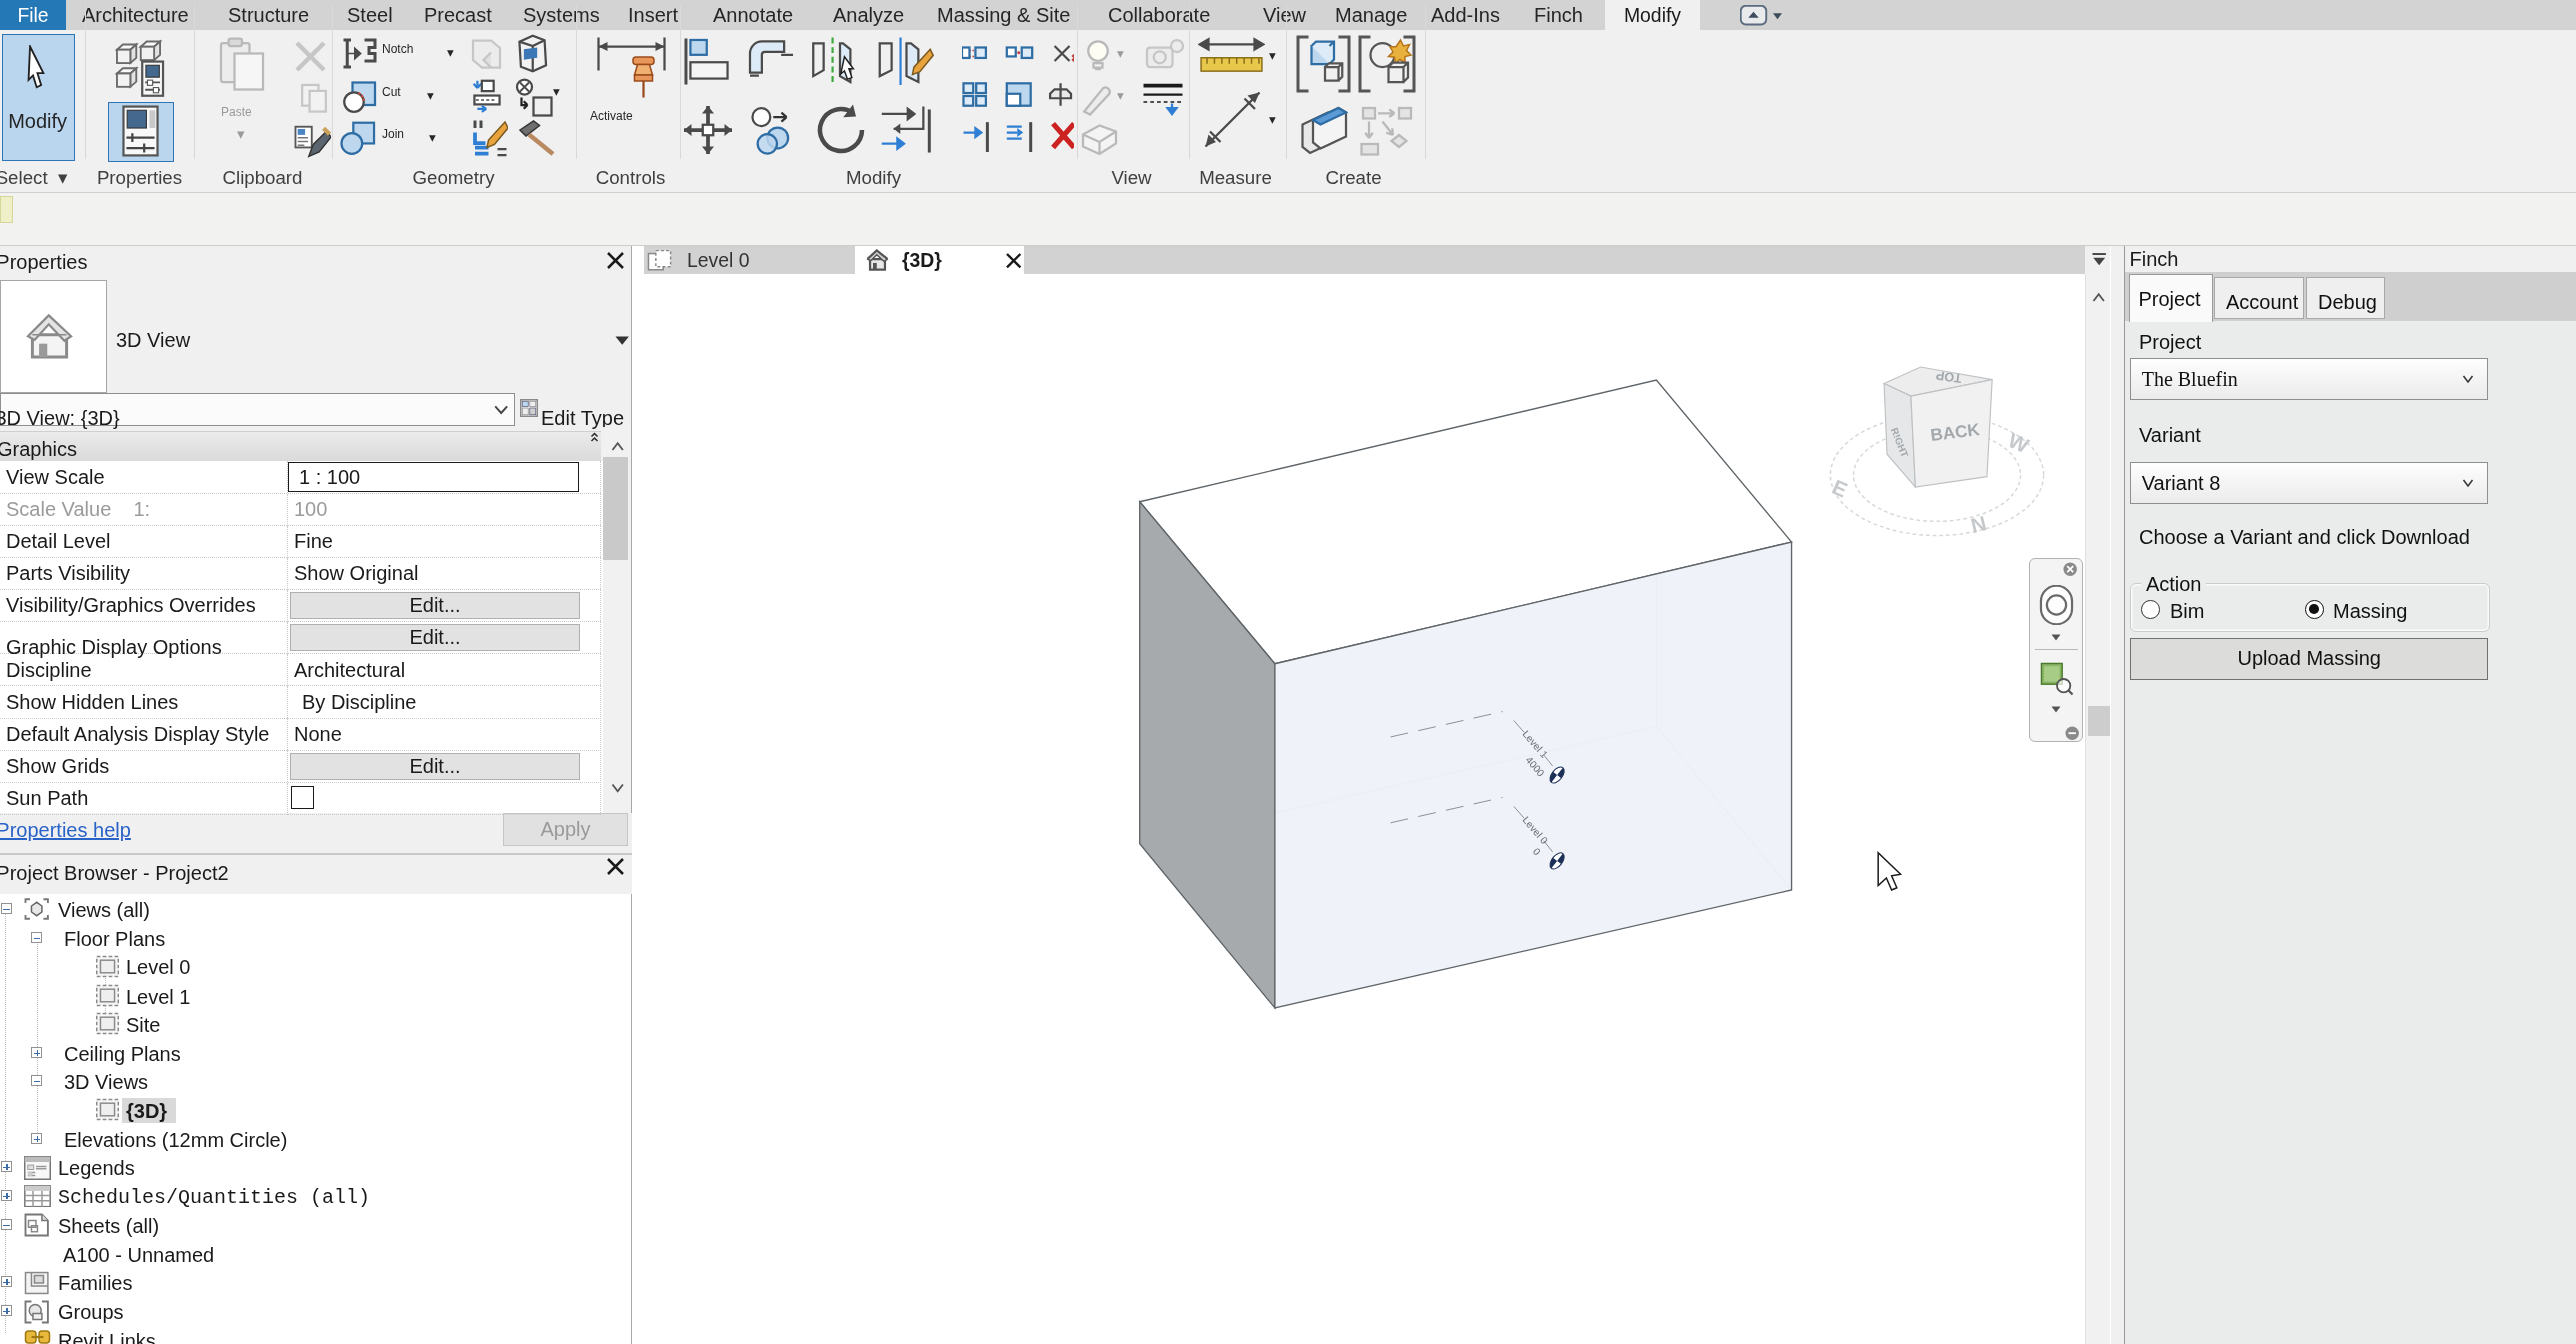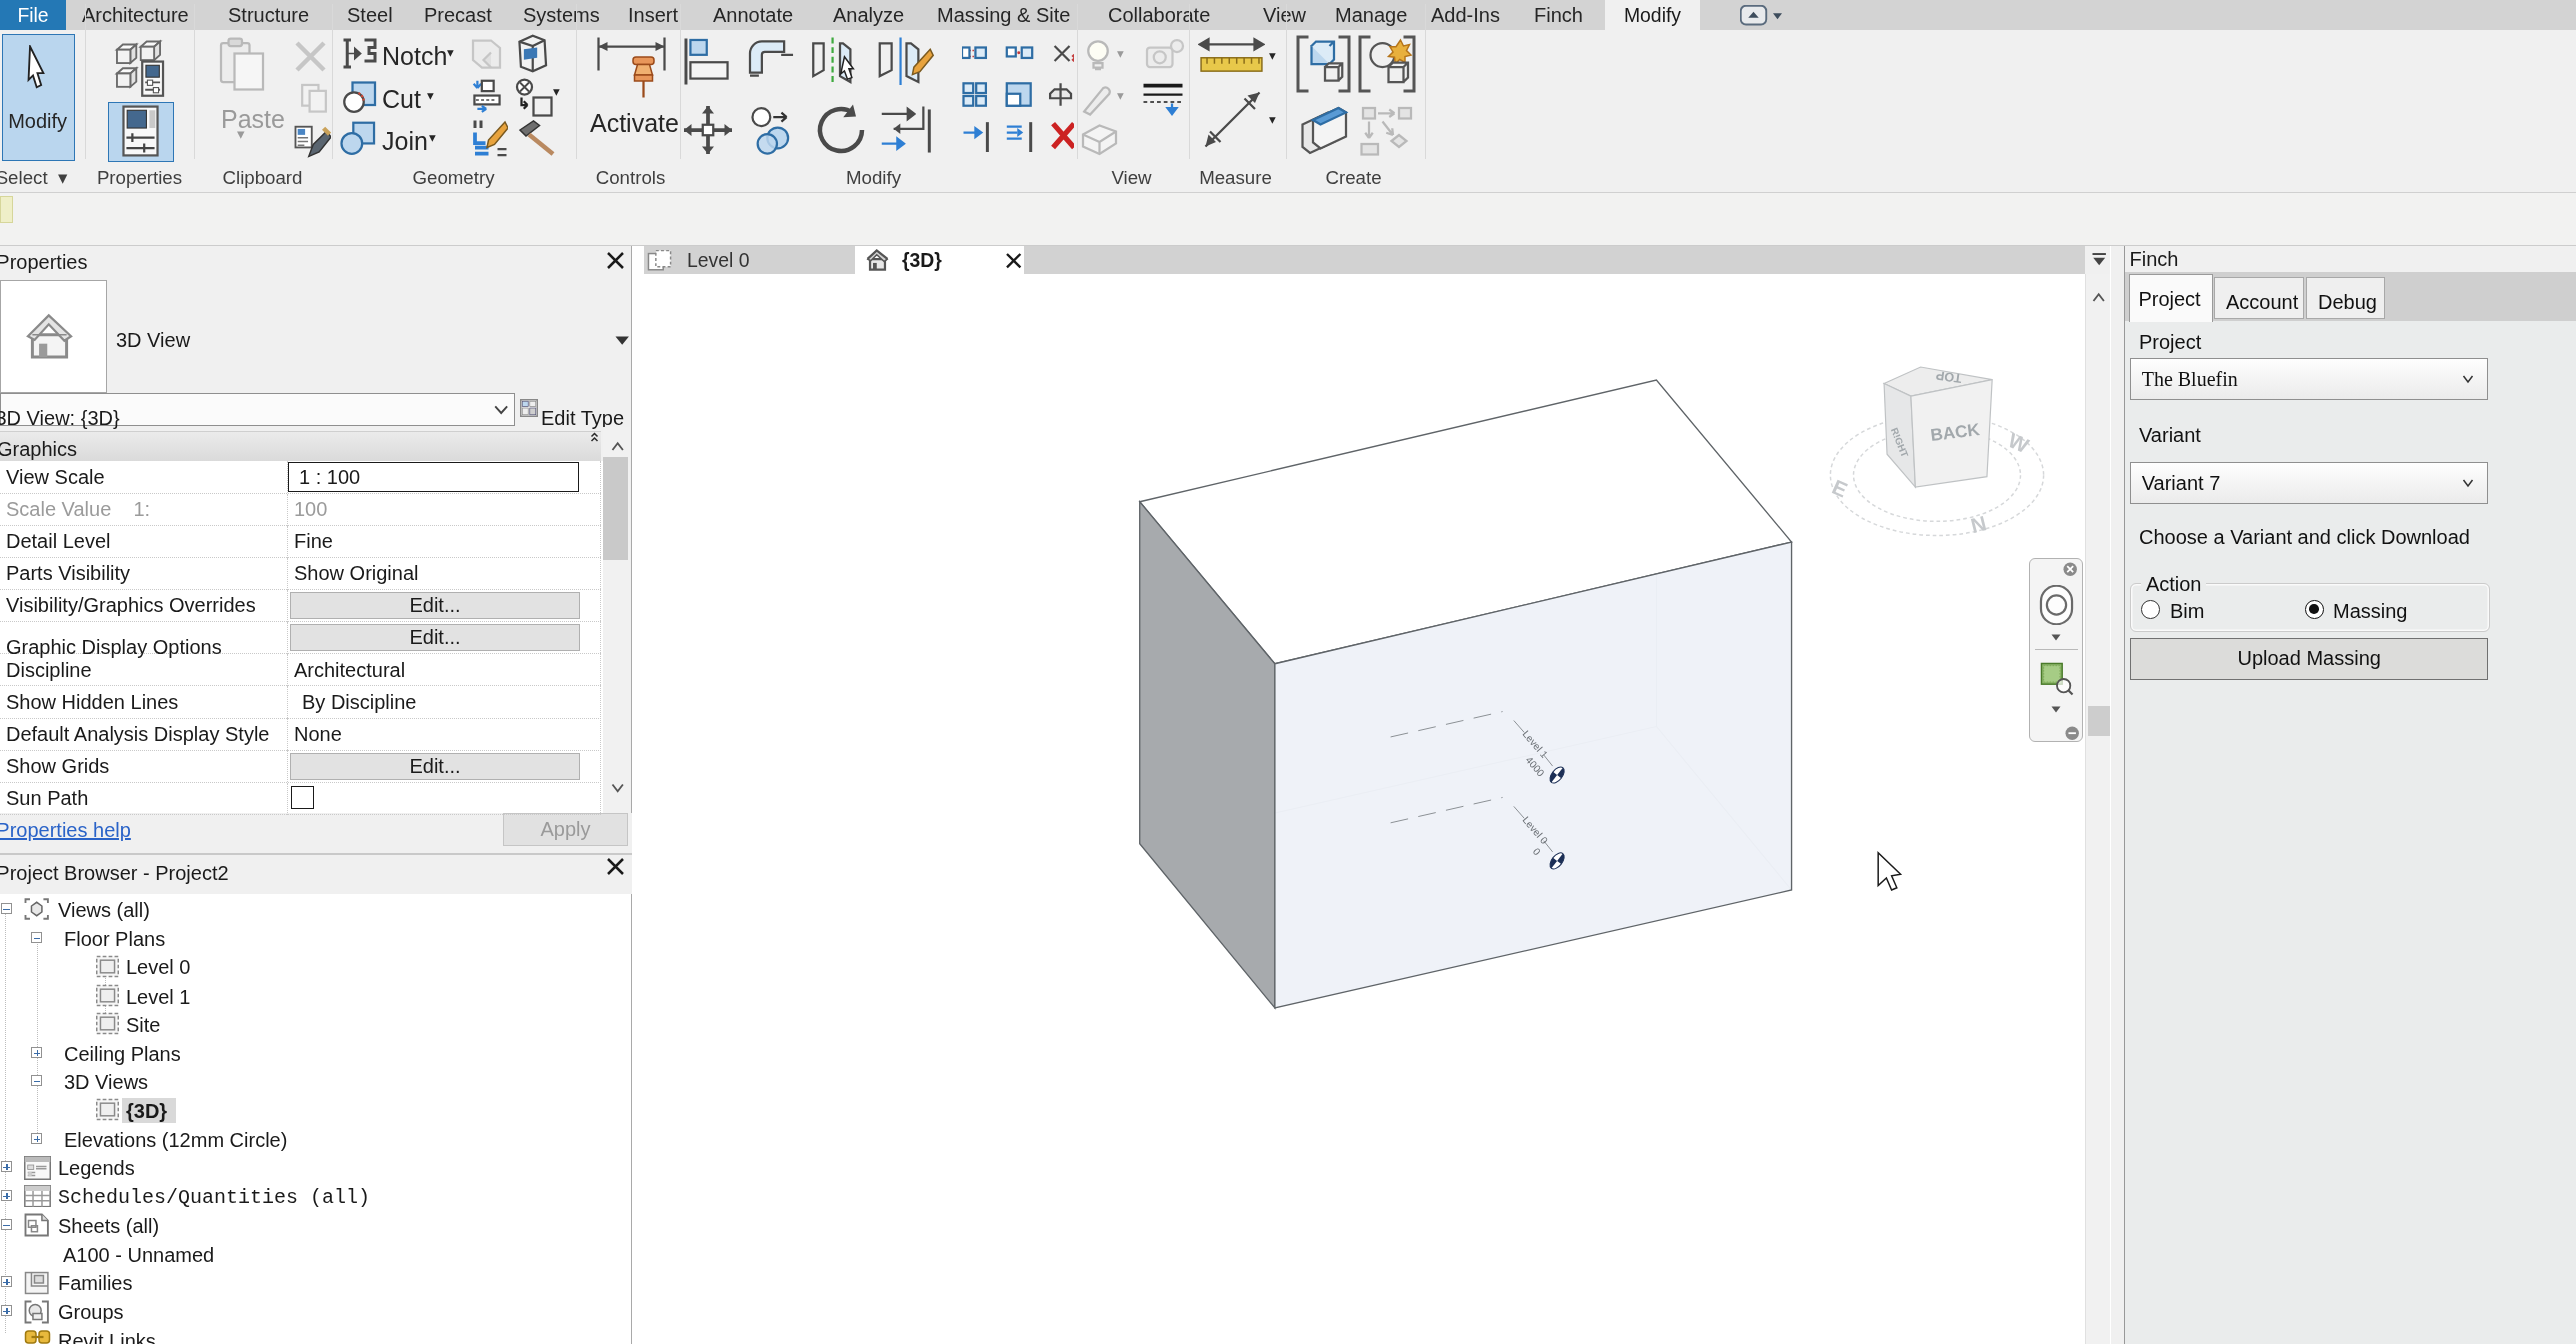--- a/index.html
+++ b/index.html
@@ -8,21 +8,21 @@
 #root{position:relative;width:2576px;height:1344px;background:#fff;}
 
 #menubar{position:absolute;left:0;top:0;width:2576px;height:30px;background:#d3d3d3;}
 .mitem{position:absolute;top:0;height:30px;line-height:30px;font-size:20px;color:#262626;white-space:nowrap}
 #filetab{position:absolute;left:0;top:0;width:66px;height:30px;background:#2478b5;color:#fff;font-size:19.4px;text-align:center;line-height:30px;}
 #modifytab{position:absolute;left:1605px;top:0;width:95px;height:30px;background:#f0f0f0;color:#1a1a1a;font-size:19.4px;text-align:center;line-height:30px;}
 
 #ribbon{position:absolute;left:0;top:30px;width:2576px;height:163px;background:#f0f0f0;border-bottom:0.7px solid #d0d0d0;}
 .rsep{position:absolute;top:3.7px;width:0.7px;height:155px;background:#d9d9d9;}
 .rlabel{position:absolute;top:167px;width:149px;text-align:center;font-size:18.7px;color:#3f3f3f;}
-.rtxt{position:absolute;font-size:25px;color:#262626;white-space:nowrap}
+.rtxt{position:absolute;font-size:12px;color:#262626;white-space:nowrap}
 .gray{color:#9a9a9a}
 
 #optionsbar{position:absolute;left:0;top:193px;width:2576px;height:53px;background:#f2f2f1;border-bottom:0.7px solid #cccccc;}
 
 #propspanel{position:absolute;left:0;top:246px;width:632px;height:609px;background:#f0f0f0;border-right:0.7px solid #a9a9a9;}
 #browserpanel{position:absolute;left:0;top:855px;width:632px;height:489px;background:#fff;border-right:0.7px solid #a9a9a9;}
 .ptext{font-size:20px;color:#1a1a1a;white-space:nowrap}
 
 .titem{position:absolute;font-size:20px;color:#1a1a1a;white-space:nowrap}
 .pm{position:absolute;width:11.2px;height:11.2px;background:#fff;border:0.7px solid #919191;}
@@ -574,21 +574,21 @@
     <div class="abs" style="left:181px;top:31px;width:79px;height:42px;background:#efefef;border:0.7px solid #a8a8a8;"></div>
     <div class="abs" style="left:193px;top:45px;font-size:20px;color:#111;">Debug</div>
 
     <div class="flabel" style="top:85px;">Project</div>
     <div class="fcombo" style="top:112px;font-family:Liberation Serif, serif;">The Bluefin</div>
     <svg class="chev" style="left:337px;top:127px;" viewBox="0 0 16 16">
         <path d="M2 4 L8 12 L14 4" fill="none" stroke="#333" stroke-width="2"></path>
       </svg>
 
     <div class="flabel" style="top:178px;">Variant</div>
-    <div class="fcombo" style="top:216px;">Variant 7</div>
+    <div class="fcombo" style="top:216px;">Variant 8</div>
     <svg class="chev" style="left:337px;top:231px;" viewBox="0 0 16 16">
         <path d="M2 4 L8 12 L14 4" fill="none" stroke="#333" stroke-width="2"></path>
       </svg>
 
     <div class="flabel" style="top:280px;">Choose a Variant and click Download</div>
 
     <div class="abs" style="left:5.2px;top:337px;width:360px;height:49px;border:0.7px solid #cbcbcb;box-shadow:inset 0 0 0 1.5px #fafafa;border-radius:6px;"></div>
     <div class="abs" style="left:16.4px;top:327px;font-size:20px;color:#111;background:#eaecec;padding:0 4.5px;">Action</div>
     <div class="abs" style="left:16.4px;top:354px;width:18.7px;height:18.7px;background:#fff;border:1.5px solid #333;border-radius:50%;"></div>
     <div class="abs" style="left:45px;top:354px;font-size:20px;color:#111;">Bim</div>

